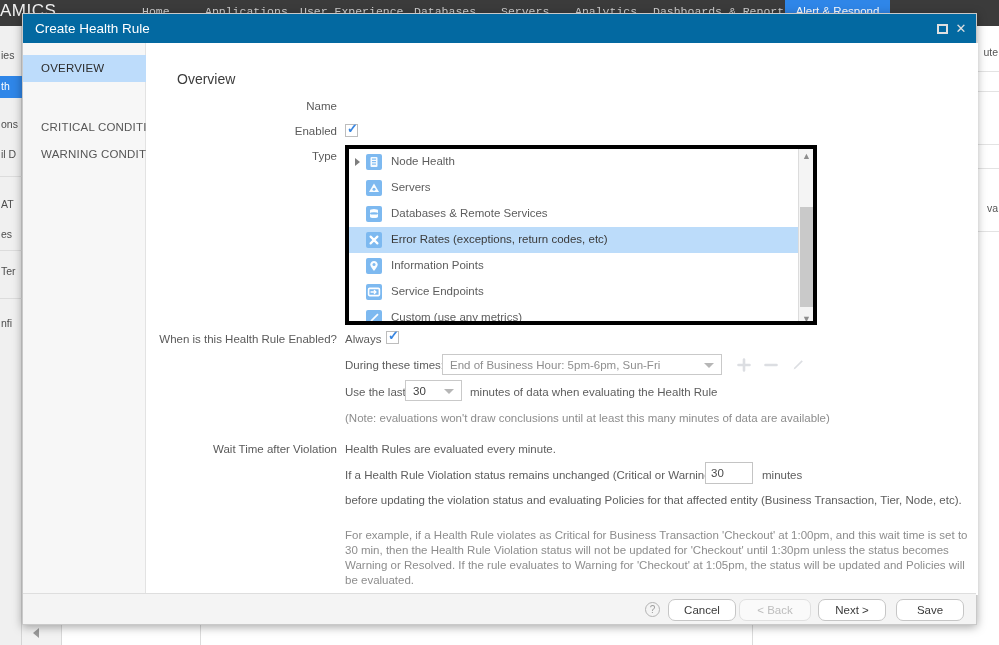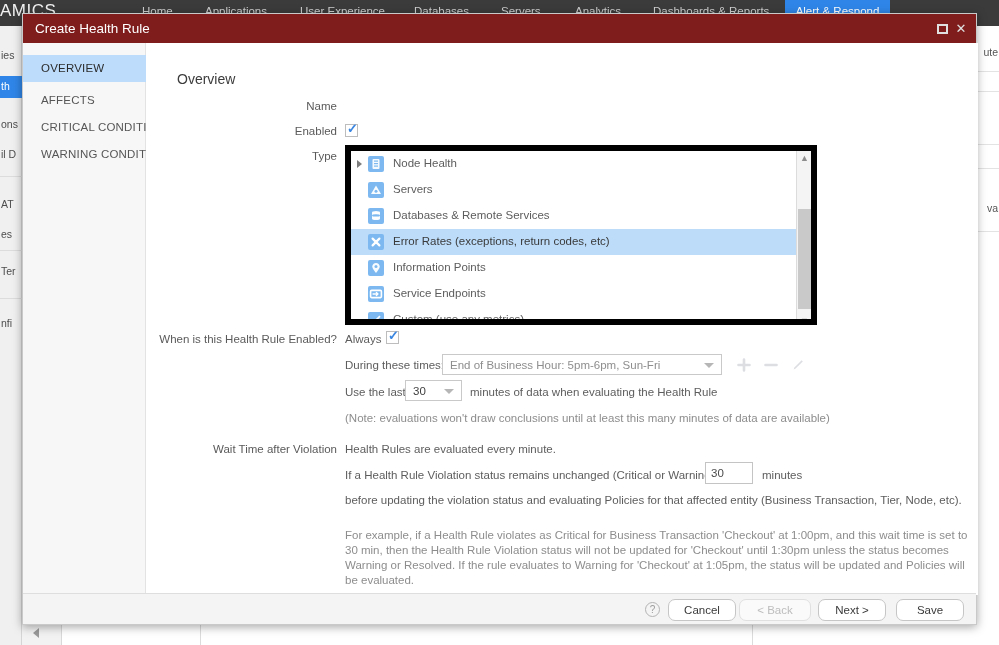--- a/index.html
+++ b/index.html
@@ -18,20 +18,21 @@
     position: absolute; top: 0; left: 0; width: 999px; height: 26px;
     background: #3b3b3b; color: #d8d8d8;
   }
   #brand {
     position: absolute; left: 0px; top: 1px;
     font-size: 17px; letter-spacing: .5px; color: #f2f2f2; font-weight: 400;
   }
   .nav-item {
     position: absolute; top: 5px; font-size: 11.5px; color: #cfcfcf;
     white-space: nowrap;
+    font-family: Liberation Mono, monospace;
   }
   #nav-highlight {
     position: absolute; top: 0; left: 785px; width: 105px; height: 26px;
     background: #2f86e8;
   }
   #nav-highlight .nav-label {
     position: absolute; left: 50%; top: 5px; transform: translateX(-50%);
     font-size: 11.5px; color: #ffffff; white-space: nowrap;
   }
 
@@ -81,21 +82,21 @@
   
   #modal {
     position: absolute; left: 22px; top: 13px;
     width: 955px; height: 612px;
     background: #f7f7f7;
     box-shadow: 0 2px 9px rgba(0,0,0,.35);
     border: 1px solid #c9c9c9;
   }
   #modal-titlebar {
     position: absolute; left: 0; top: 0; width: 100%; height: 29px;
-    background: #7f1d1d; color: #ffffff;
+    background: #0369a1; color: #ffffff;
   }
   #modal-title {
     position: absolute; left: 12px; top: 7px;
     font-size: 13.5px; font-weight: 400; color: #ffffff;
   }
   .win-btn {
     position: absolute; top: 8px; width: 14px; height: 14px;
     cursor: pointer;
   }
   #btn-maximize { right: 26px; }
@@ -157,21 +158,21 @@
     border: 1px solid #bdbdbd; background: #fff; cursor: pointer;
   }
   .cbox .tick {
     position: absolute; left: 1px; top: -3px;
     font-size: 13px; color: #3a86e0; font-weight: bold; line-height: 13px;
   }
 
   
   #type-box {
     position: absolute; left: 198px; top: 102px; width: 472px; height: 180px;
-    border: 6px solid #000000; background: #ffffff; overflow: hidden;
+    border: 4px solid #000000; background: #ffffff; overflow: hidden;
   }
   .type-row {
     position: absolute; left: 0; width: 455px; height: 26px;
     font-size: 11.5px; color: #5d5d5d; white-space: nowrap; cursor: pointer;
   }
   .type-row.sel { background: #bcdcfa; color: #3a3a3a; }
   .type-row .expander {
     position: absolute; left: 6px; top: 9px;
     width: 0; height: 0;
     border-top: 4px solid transparent; border-bottom: 4px solid transparent;
@@ -307,21 +308,20 @@
     <div class="win-btn" id="btn-maximize">
       <div class="sq"></div>
     </div>
     <div class="win-btn" id="btn-close">✕</div>
   </div>
 
   <div id="modal-body">
 
     <div id="modal-sidebar">
       <div class="side-item active" style="top:12px">OVERVIEW</div>
-      <div class="side-item" style="top:44px">AFFECTS</div>
       <div class="side-item" style="top:71px">CRITICAL CONDITION</div>
       <div class="side-item" style="top:98px">WARNING CONDITION</div>
     </div>
 
     <div id="modal-content">
 
       <div id="overview-heading">Overview</div>
 
       <div class="flabel" style="left:60px; top:57px; width:130px">Name</div>
 

